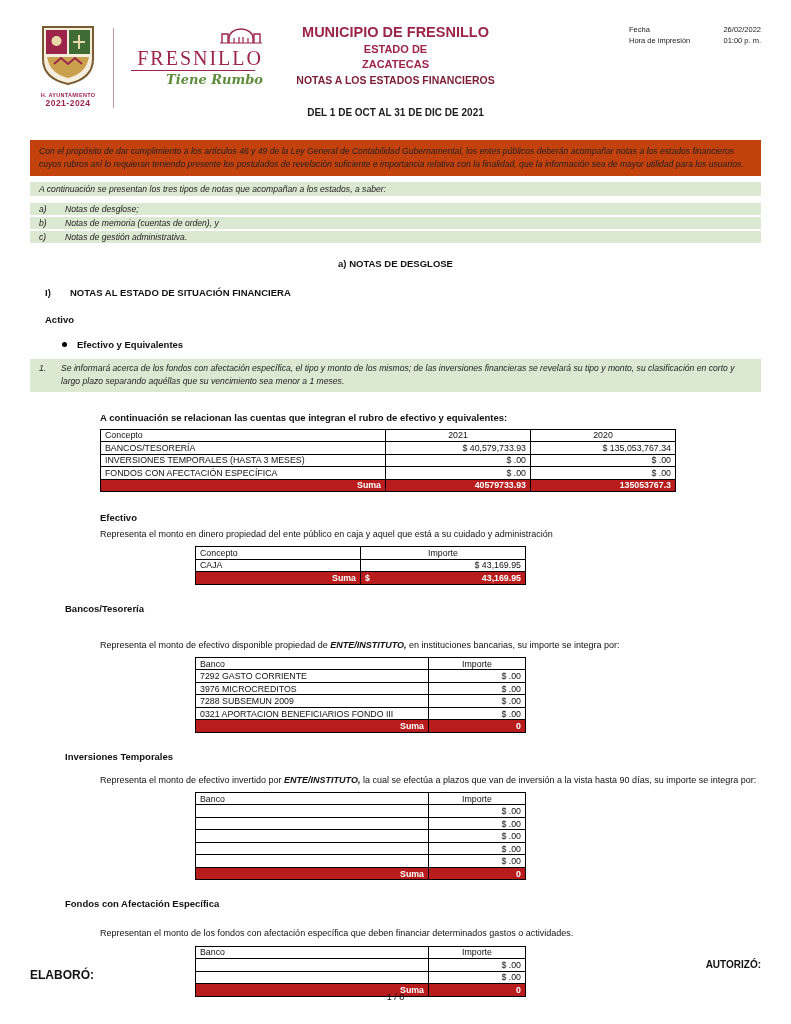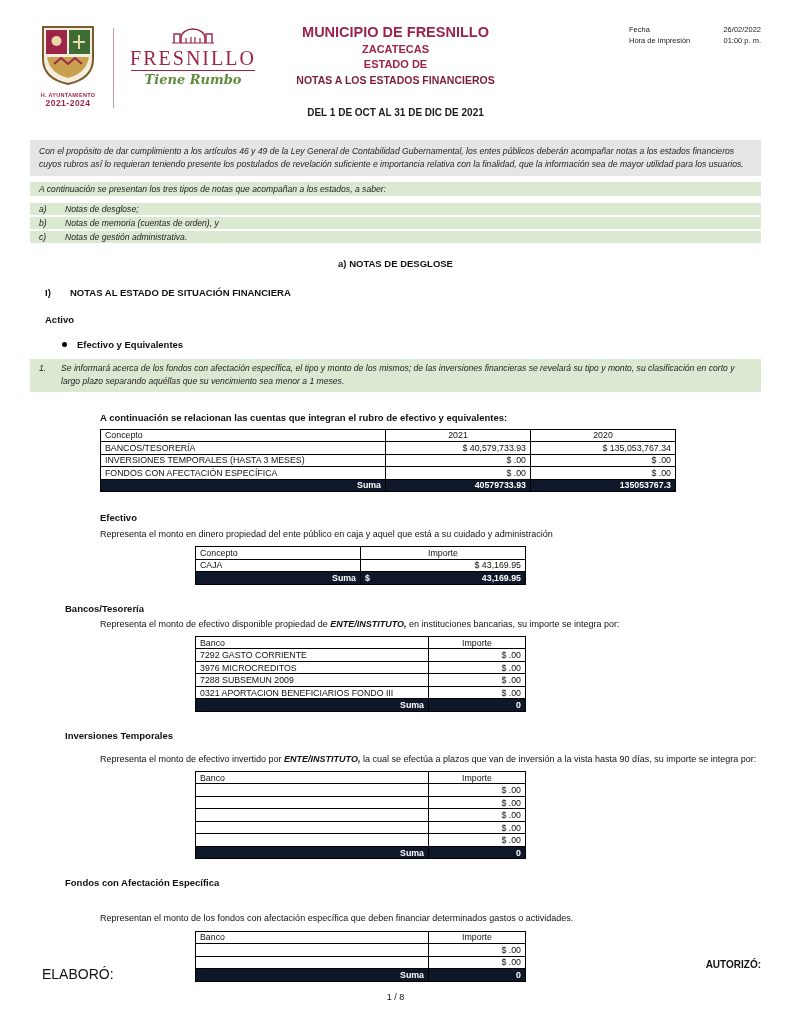--- a/index.html
+++ b/index.html
@@ -7,68 +7,68 @@
   body { font-family: "Liberation Sans", sans-serif; }
   .page { width:791px; height:1024px; background:#fff; position:relative; overflow:hidden; color:#111; }
 
   
   .header { position:relative; height:122px; }
   .logo-area { position:absolute; left:32px; top:24px; display:flex; align-items:flex-start; }
   .crest { text-align:center; width:72px; }
   .crest-caption { font-size:5.5px; font-weight:700; color:#9d2449; margin-top:2px; letter-spacing:.3px; }
   .crest-years { font-size:8.5px; font-weight:700; color:#9d2449; letter-spacing:.5px; }
   .logo-divider { width:1px; height:80px; background:#c49aa9; margin:4px 9px 0; }
-  .fres { text-align:center; width:140px; padding-top:2px; }
+  .fres { text-align:right; width:140px; padding-top:2px; }
   .fres-name { font-family:"Liberation Serif", serif; font-size:20px; color:#9d2449; letter-spacing:2px; line-height:1.05; }
   .fres-rule { height:1px; background:#9d2449; margin:1px 8px 0; }
   .fres-slogan { font-family:"DejaVu Serif", serif; font-style:italic; font-weight:700; color:#5f8c3c; font-size:13px; margin-top:1px; }
   .title-area { position:absolute; left:50%; top:24px; transform:translateX(-50%); text-align:center; width:360px; }
   .t-muni { font-size:14.5px; font-weight:700; color:#9d2449; }
   .t-estado { font-size:11px; font-weight:700; color:#9d2449; margin-top:3px; }
   .t-doc { font-size:10.5px; font-weight:700; color:#7c1d36; margin-top:4px; }
   .t-periodo { font-size:10px; font-weight:700; color:#1c1c1c; margin-top:21px; }
   .meta-area { position:absolute; right:30px; top:24px; font-size:7.5px; color:#222; width:132px; }
   .meta-row { display:flex; justify-content:space-between; line-height:1.5;gap:24px; }
 
   
-  .greenbox { background:#e5e5e5; margin:18px 30px 0; padding:5px 9px; font-size:8.6px; font-style:italic; color:#222; line-height:1.5; }
+  .greenbox { background:#c2410c; margin:18px 30px 0; padding:5px 9px; font-size:8.6px; font-style:italic; color:#222; line-height:1.5; }
   .green-line { background:#dbe8d2; margin:6px 30px 0; padding:2px 9px; font-size:8.6px; font-style:italic; color:#222; }
   .green-list { margin:7px 30px 0; }
   .green-item { background:#dbe8d2; display:flex; align-items:center; height:12px; padding:0 9px; margin-bottom:2px; font-size:8.6px; font-style:italic; color:#222; }
   .green-item .marker { width:26px; }
   .nota { background:#dbe8d2; display:flex; margin:9px 30px 0; padding:3px 9px 4px; font-size:8.6px; font-style:italic; color:#222; line-height:1.5; }
   .nota .marker { width:22px; flex:none; }
 
   
   .center-head { text-align:center; font-weight:700; font-size:9.5px; margin-top:15px; }
   .sec-head { display:flex; font-weight:700; font-size:9.5px; margin:18px 0 0 45px; }
   .sec-head .marker { width:25px; }
   .plain-head { font-weight:700; font-size:9.5px; margin:16px 0 0 45px; }
   .bullet-head { display:flex; align-items:center; font-weight:700; font-size:9.5px; margin:14px 0 0 62px; }
   .bullet { width:5px; height:5px; border-radius:50%; background:#000; margin-right:10px; flex:none; }
   .sub-head-b { font-weight:700; font-size:9.5px; margin:18px 0 0 65px; }
   .sub-head-c { font-weight:700; font-size:9.5px; margin:20px 0 0 100px; }
   .desc { font-size:9px; margin:5px 30px 0 100px; line-height:1.35; }
   .desc .ente { font-weight:700; font-style:italic; }
-  .mt11 { margin-top:4px; } .mt12 { margin-top:12px; } .mt10 { margin-top:24px; }
+  .mt11 { margin-top:25px; } .mt12 { margin-top:12px; } .mt10 { margin-top:18px; }
 
   
   table.doc { border-collapse:collapse; table-layout:fixed; margin-top:6px; }
   .t-a { margin-left:100px; }
   .t-b { margin-left:195px; }
   table.doc th, table.doc td { border:1px solid #000; height:12.5px; padding:0 4px; font-size:8.8px; white-space:nowrap; overflow:hidden; font-weight:400; }
   table.doc th { font-weight:400; text-align:center; }
   table.doc th.hl { text-align:left; }
   td.num { text-align:right; }
-  tr.suma td { background:#0f172a; color:#fff; font-weight:700; }
+  tr.suma td { background:#b91c1c; color:#fff; font-weight:700; }
   td.suma-label { text-align:right; }
   .split { display:flex; justify-content:space-between; }
 
   
-  .sign-left { position:absolute; left:42px; bottom:42px; font-weight:400; font-size:14px; }
+  .sign-left { position:absolute; left:30px; bottom:42px; font-weight:700; font-size:12px; }
   .sign-right { position:absolute; right:30px; bottom:54px; font-weight:700; font-size:10px; }
   .page-num { position:absolute; left:0; bottom:22px; width:100%; text-align:center; font-size:9px; }
 </style>
 </head>
 <body>
 
 <div class="page">
 
   <div class="header">
     <div class="logo-area">
@@ -98,22 +98,22 @@
           </svg>
         </span>
         <div class="fres-name">FRESNILLO</div>
         <div class="fres-rule"></div>
         <div class="fres-slogan">Tiene Rumbo</div>
       </div>
     </div>
 
     <div class="title-area">
       <div class="t-muni">MUNICIPIO DE FRESNILLO</div>
+      <div class="t-estado">ESTADO DE</div>
       <div class="t-estado">ZACATECAS</div>
-      <div class="t-estado">ESTADO DE</div>
       <div class="t-doc">NOTAS A LOS ESTADOS FINANCIEROS</div>
       <div class="t-periodo">DEL 1 DE OCT AL 31 DE DIC DE 2021</div>
     </div>
 
     <div class="meta-area">
       <div class="meta-row">
         <span>Fecha</span>
         <span>26/02/2022</span>
       </div>
       <div class="meta-row">

